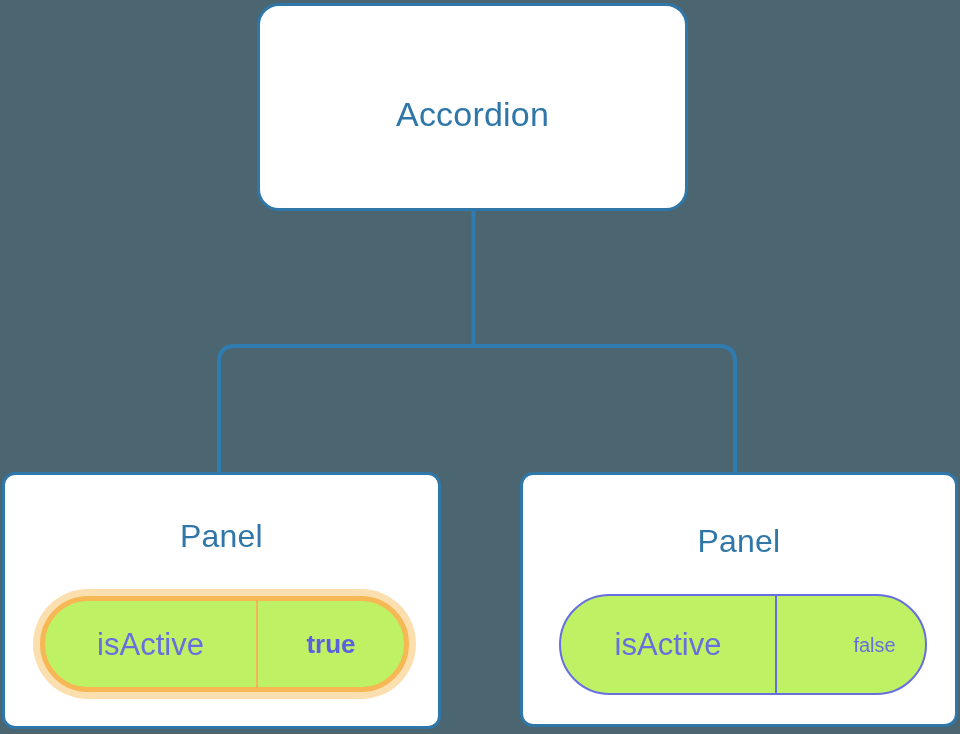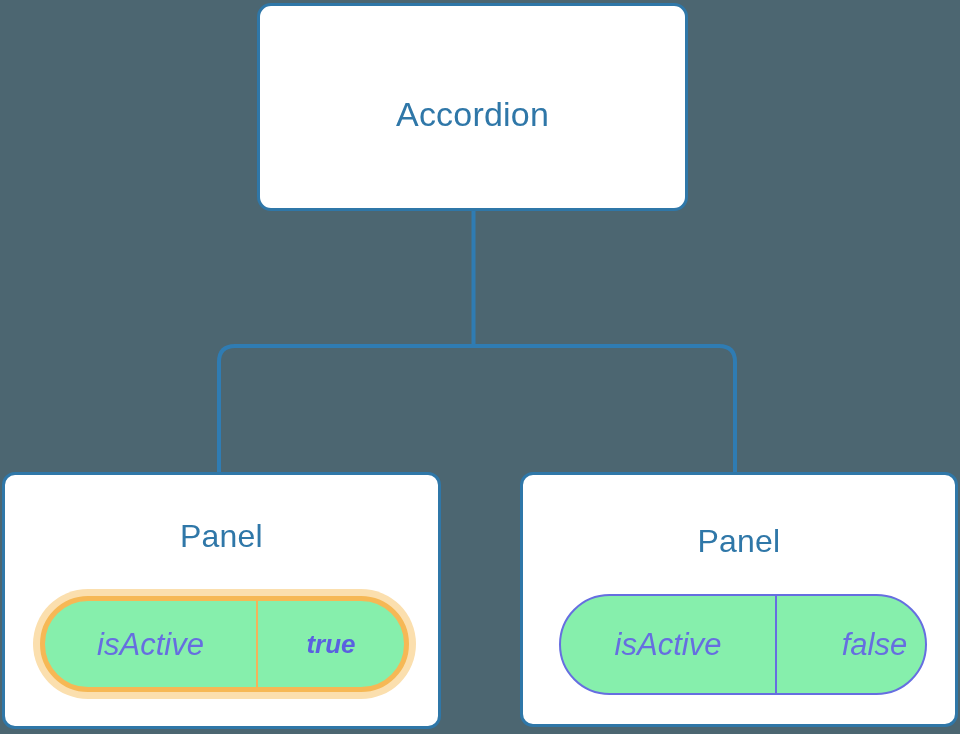--- a/index.html
+++ b/index.html
@@ -32,21 +32,21 @@
     width: 960px;
     height: 734px;
     pointer-events: none;
   }
 
   
   .node {
     position: absolute;
     background: #ffffff;
     border: 3px solid #2f77a8;
-    border-radius: 14px;
+    border-radius: 22px;
     box-sizing: border-box;
     overflow: visible;
   }
 
   .node-title {
     text-align: center;
     color: #2f77a8;
     font-size: 33px;
     font-weight: 400;
     letter-spacing: 0.2px;
@@ -100,22 +100,21 @@
     font-size: 32px;
   }
 
   
   .prop-pill {
     position: absolute;
     display: flex;
     align-items: stretch;
     box-sizing: border-box;
     border-radius: 999px;
-    background: #86efac;
-    font-style: italic;
+    background: #bef264;
   }
   .prop-key, .prop-val {
     display: flex;
     align-items: center;
     justify-content: center;
     box-sizing: border-box;
     white-space: nowrap;
     line-height: 1;
   }
 
@@ -130,21 +129,21 @@
   #pill-right .prop-key {
     width: 216px;
     color: #666ee0;
     font-size: 31px;
     font-weight: 400;
     border-right: 2px solid #666ee0;
   }
   #pill-right .prop-val {
     flex: 1;
     color: #666ee0;
-    font-size: 31px;
+    font-size: 20px;
     font-weight: 400;
     margin-left: 47px;
   }
 
   
   #pill-left-wrap {
     position: absolute;
     left: 28px;
     top: 114px;
     width: 383px;

